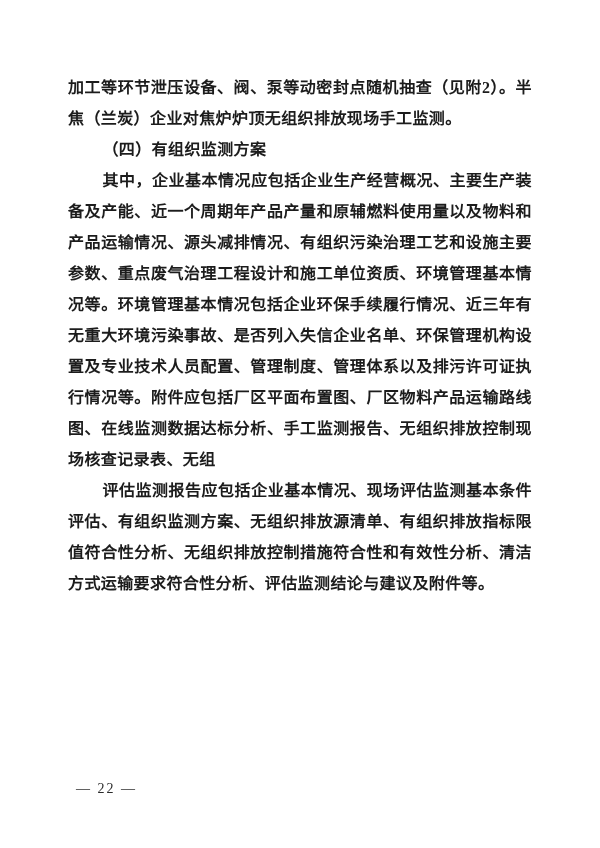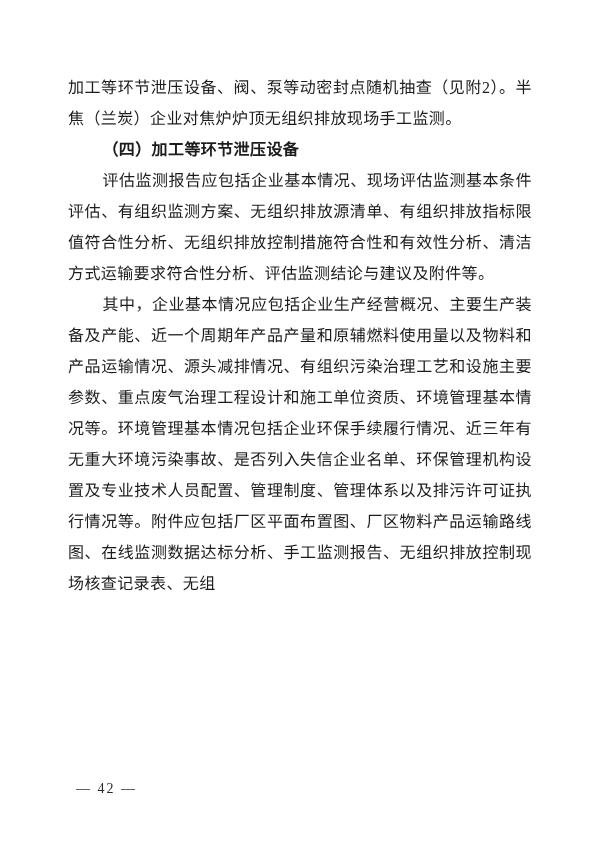--- a/index.html
+++ b/index.html
@@ -28,21 +28,21 @@
     width: 464px;
   }
   .para {
     margin: 0;
     font-size: 16px;
     line-height: 31px;
     letter-spacing: 0.4px;
     text-align: justify;
     text-justify: inter-ideograph;
     text-indent: 2.15em;
-    font-weight: 400;
+    font-weight: 700;
   }
   .para.no-indent {
     text-indent: 0;
   }
   .heading {
     margin: 0;
     font-size: 16px;
     line-height: 31px;
     letter-spacing: 0.4px;
     text-indent: 2.15em;
@@ -59,20 +59,20 @@
     color: #2a2a2a;
     white-space: nowrap;
   }
 </style>
 </head>
 <body>
 
 <div class="page">
   <div class="content">
     <p class="para no-indent">加工等环节泄压设备、阀、泵等动密封点随机抽查（见附2）。半焦（兰炭）企业对焦炉炉顶无组织排放现场手工监测。</p>
-    <h3 class="heading">（四）加工等环节泄压设备</h3>
+    <h3 class="heading">（四）有组织监测方案</h3>
+    <p class="para">其中，企业基本情况应包括企业生产经营概况、主要生产装备及产能、近一个周期年产品产量和原辅燃料使用量以及物料和产品运输情况、源头减排情况、有组织污染治理工艺和设施主要参数、重点废气治理工程设计和施工单位资质、环境管理基本情况等。环境管理基本情况包括企业环保手续履行情况、近三年有无重大环境污染事故、是否列入失信企业名单、环保管理机构设置及专业技术人员配置、管理制度、管理体系以及排污许可证执行情况等。附件应包括厂区平面布置图、厂区物料产品运输路线图、在线监测数据达标分析、手工监测报告、无组织排放控制现场核查记录表、无组</p>
     <p class="para">评估监测报告应包括企业基本情况、现场评估监测基本条件评估、有组织监测方案、无组织排放源清单、有组织排放指标限值符合性分析、无组织排放控制措施符合性和有效性分析、清洁方式运输要求符合性分析、评估监测结论与建议及附件等。</p>
-    <p class="para">其中，企业基本情况应包括企业生产经营概况、主要生产装备及产能、近一个周期年产品产量和原辅燃料使用量以及物料和产品运输情况、源头减排情况、有组织污染治理工艺和设施主要参数、重点废气治理工程设计和施工单位资质、环境管理基本情况等。环境管理基本情况包括企业环保手续履行情况、近三年有无重大环境污染事故、是否列入失信企业名单、环保管理机构设置及专业技术人员配置、管理制度、管理体系以及排污许可证执行情况等。附件应包括厂区平面布置图、厂区物料产品运输路线图、在线监测数据达标分析、手工监测报告、无组织排放控制现场核查记录表、无组</p>
   </div>
   <div class="footer">
-    <span>— 42 —</span>
+    <span>— 22 —</span>
   </div>
 </div>
 
 </body></html>

